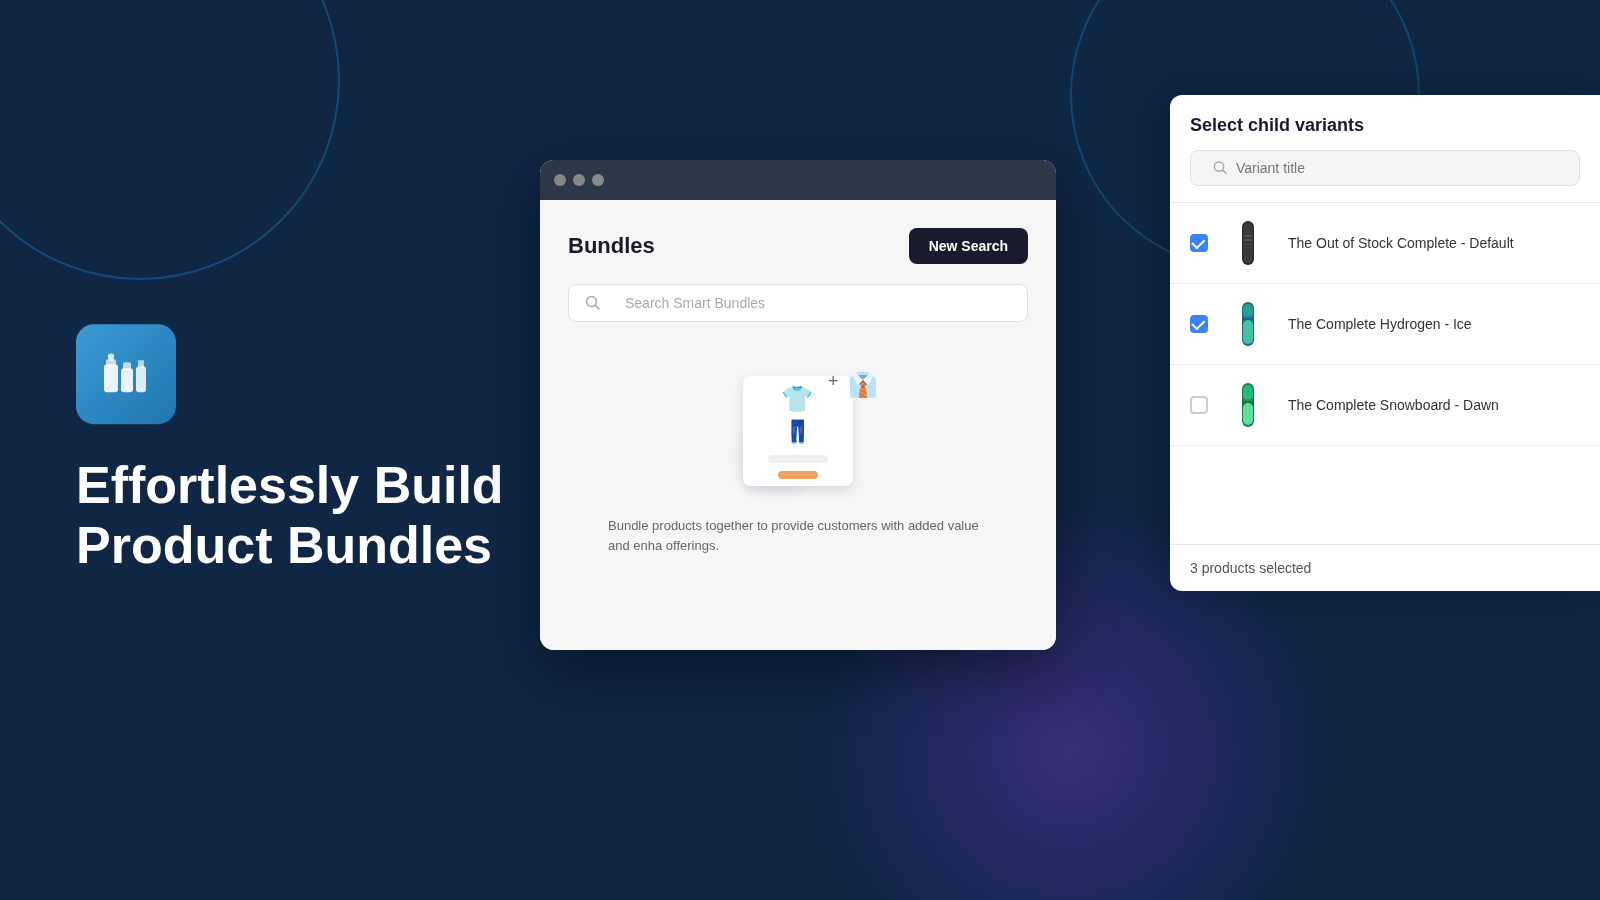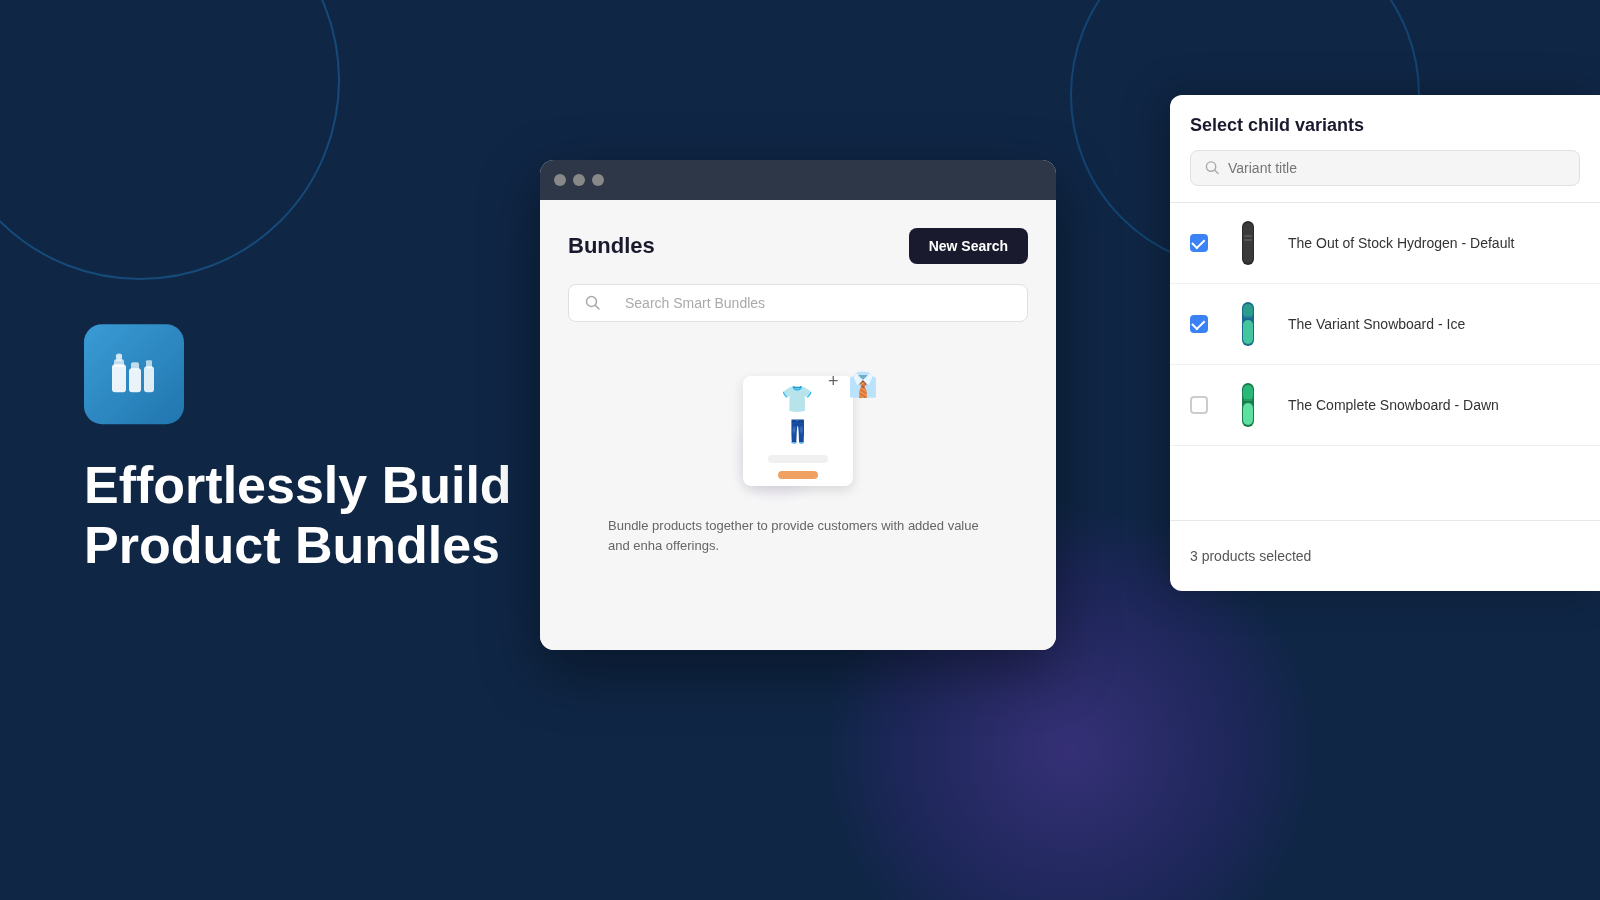--- a/index.html
+++ b/index.html
@@ -37,21 +37,21 @@
       width: 500px;
       height: 500px;
       background: radial-gradient(circle, rgba(100, 60, 180, 0.45) 0%, rgba(80, 40, 160, 0.2) 50%, transparent 70%);
       bottom: -100px;
       right: 280px;
     }
 
     
     .left-content {
       position: absolute;
-      left: 84px;
+      left: 76px;
       top: 50%;
       transform: translateY(-50%);
     }
 
     .app-icon {
       width: 100px;
       height: 100px;
       background: linear-gradient(135deg, #3a9bd5, #2176ae);
       border-radius: 18px;
       display: flex;
@@ -265,21 +265,21 @@
       font-size: 18px;
       font-weight: 700;
       color: #1a1a2e;
       margin-bottom: 14px;
     }
 
     .variants-search {
       background: #f5f5f5;
       border: 1px solid #e0e0e0;
       border-radius: 8px;
-      padding: 9px 14px;
+      padding: 9px 22px;
       display: flex;
       align-items: center;
       gap: 8px;
       width: 100%;
     }
 
     .variants-search-input {
       background: none;
       border: none;
       outline: none;
@@ -338,21 +338,21 @@
       justify-content: center;
     }
 
     .variant-name {
       font-size: 14px;
       color: #333;
       font-weight: 500;
     }
 
     .variants-footer {
-      padding: 26px 20px;
+      padding: 14px 20px;
       border-top: 1px solid #e8e8e8;
     }
 
     .selected-count {
       font-size: 14px;
       color: #555;
       font-weight: 500;
     }
   </style>
 </head>
@@ -435,36 +435,36 @@
     <div class="variant-item">
       <div class="variant-checkbox checked"></div>
       <div class="variant-image">
         <svg width="52" height="52" viewBox="0 0 52 52">
           <rect x="20" y="4" width="12" height="44" rx="6" fill="#2a2a2a"></rect>
           <rect x="21" y="6" width="10" height="40" rx="5" fill="#3a3a3a"></rect>
           <rect x="22" y="18" width="8" height="2" rx="1" fill="#555"></rect>
           <rect x="22" y="22" width="8" height="2" rx="1" fill="#555"></rect>
         </svg>
       </div>
-      <span class="variant-name">The Out of Stock Hydrogen - Default</span>
+      <span class="variant-name">The Out of Stock Complete - Default</span>
     </div>
 
 
 
     <div class="variant-item">
       <div class="variant-checkbox checked"></div>
       <div class="variant-image">
         <svg width="52" height="52" viewBox="0 0 52 52">
           <rect x="20" y="4" width="12" height="44" rx="6" fill="#1a6b8a"></rect>
           <rect x="21" y="6" width="10" height="14" rx="5" fill="#2a9d8f"></rect>
           <rect x="21" y="22" width="10" height="24" rx="5" fill="#45c4a0"></rect>
           <rect x="22" y="18" width="8" height="2" rx="1" fill="#2080a0"></rect>
         </svg>
       </div>
-      <span class="variant-name">The Variant Snowboard - Ice</span>
+      <span class="variant-name">The Complete Hydrogen - Ice</span>
     </div>
 
     <div class="variant-item">
       <div class="variant-checkbox"></div>
       <div class="variant-image">
         <svg width="52" height="52" viewBox="0 0 52 52">
           <rect x="20" y="4" width="12" height="44" rx="6" fill="#1a7a4a"></rect>
           <rect x="21" y="6" width="10" height="16" rx="5" fill="#2ab87a"></rect>
           <rect x="21" y="24" width="10" height="22" rx="5" fill="#5de0a0"></rect>
           <rect x="22" y="20" width="8" height="2" rx="1" fill="#20a060"></rect>

